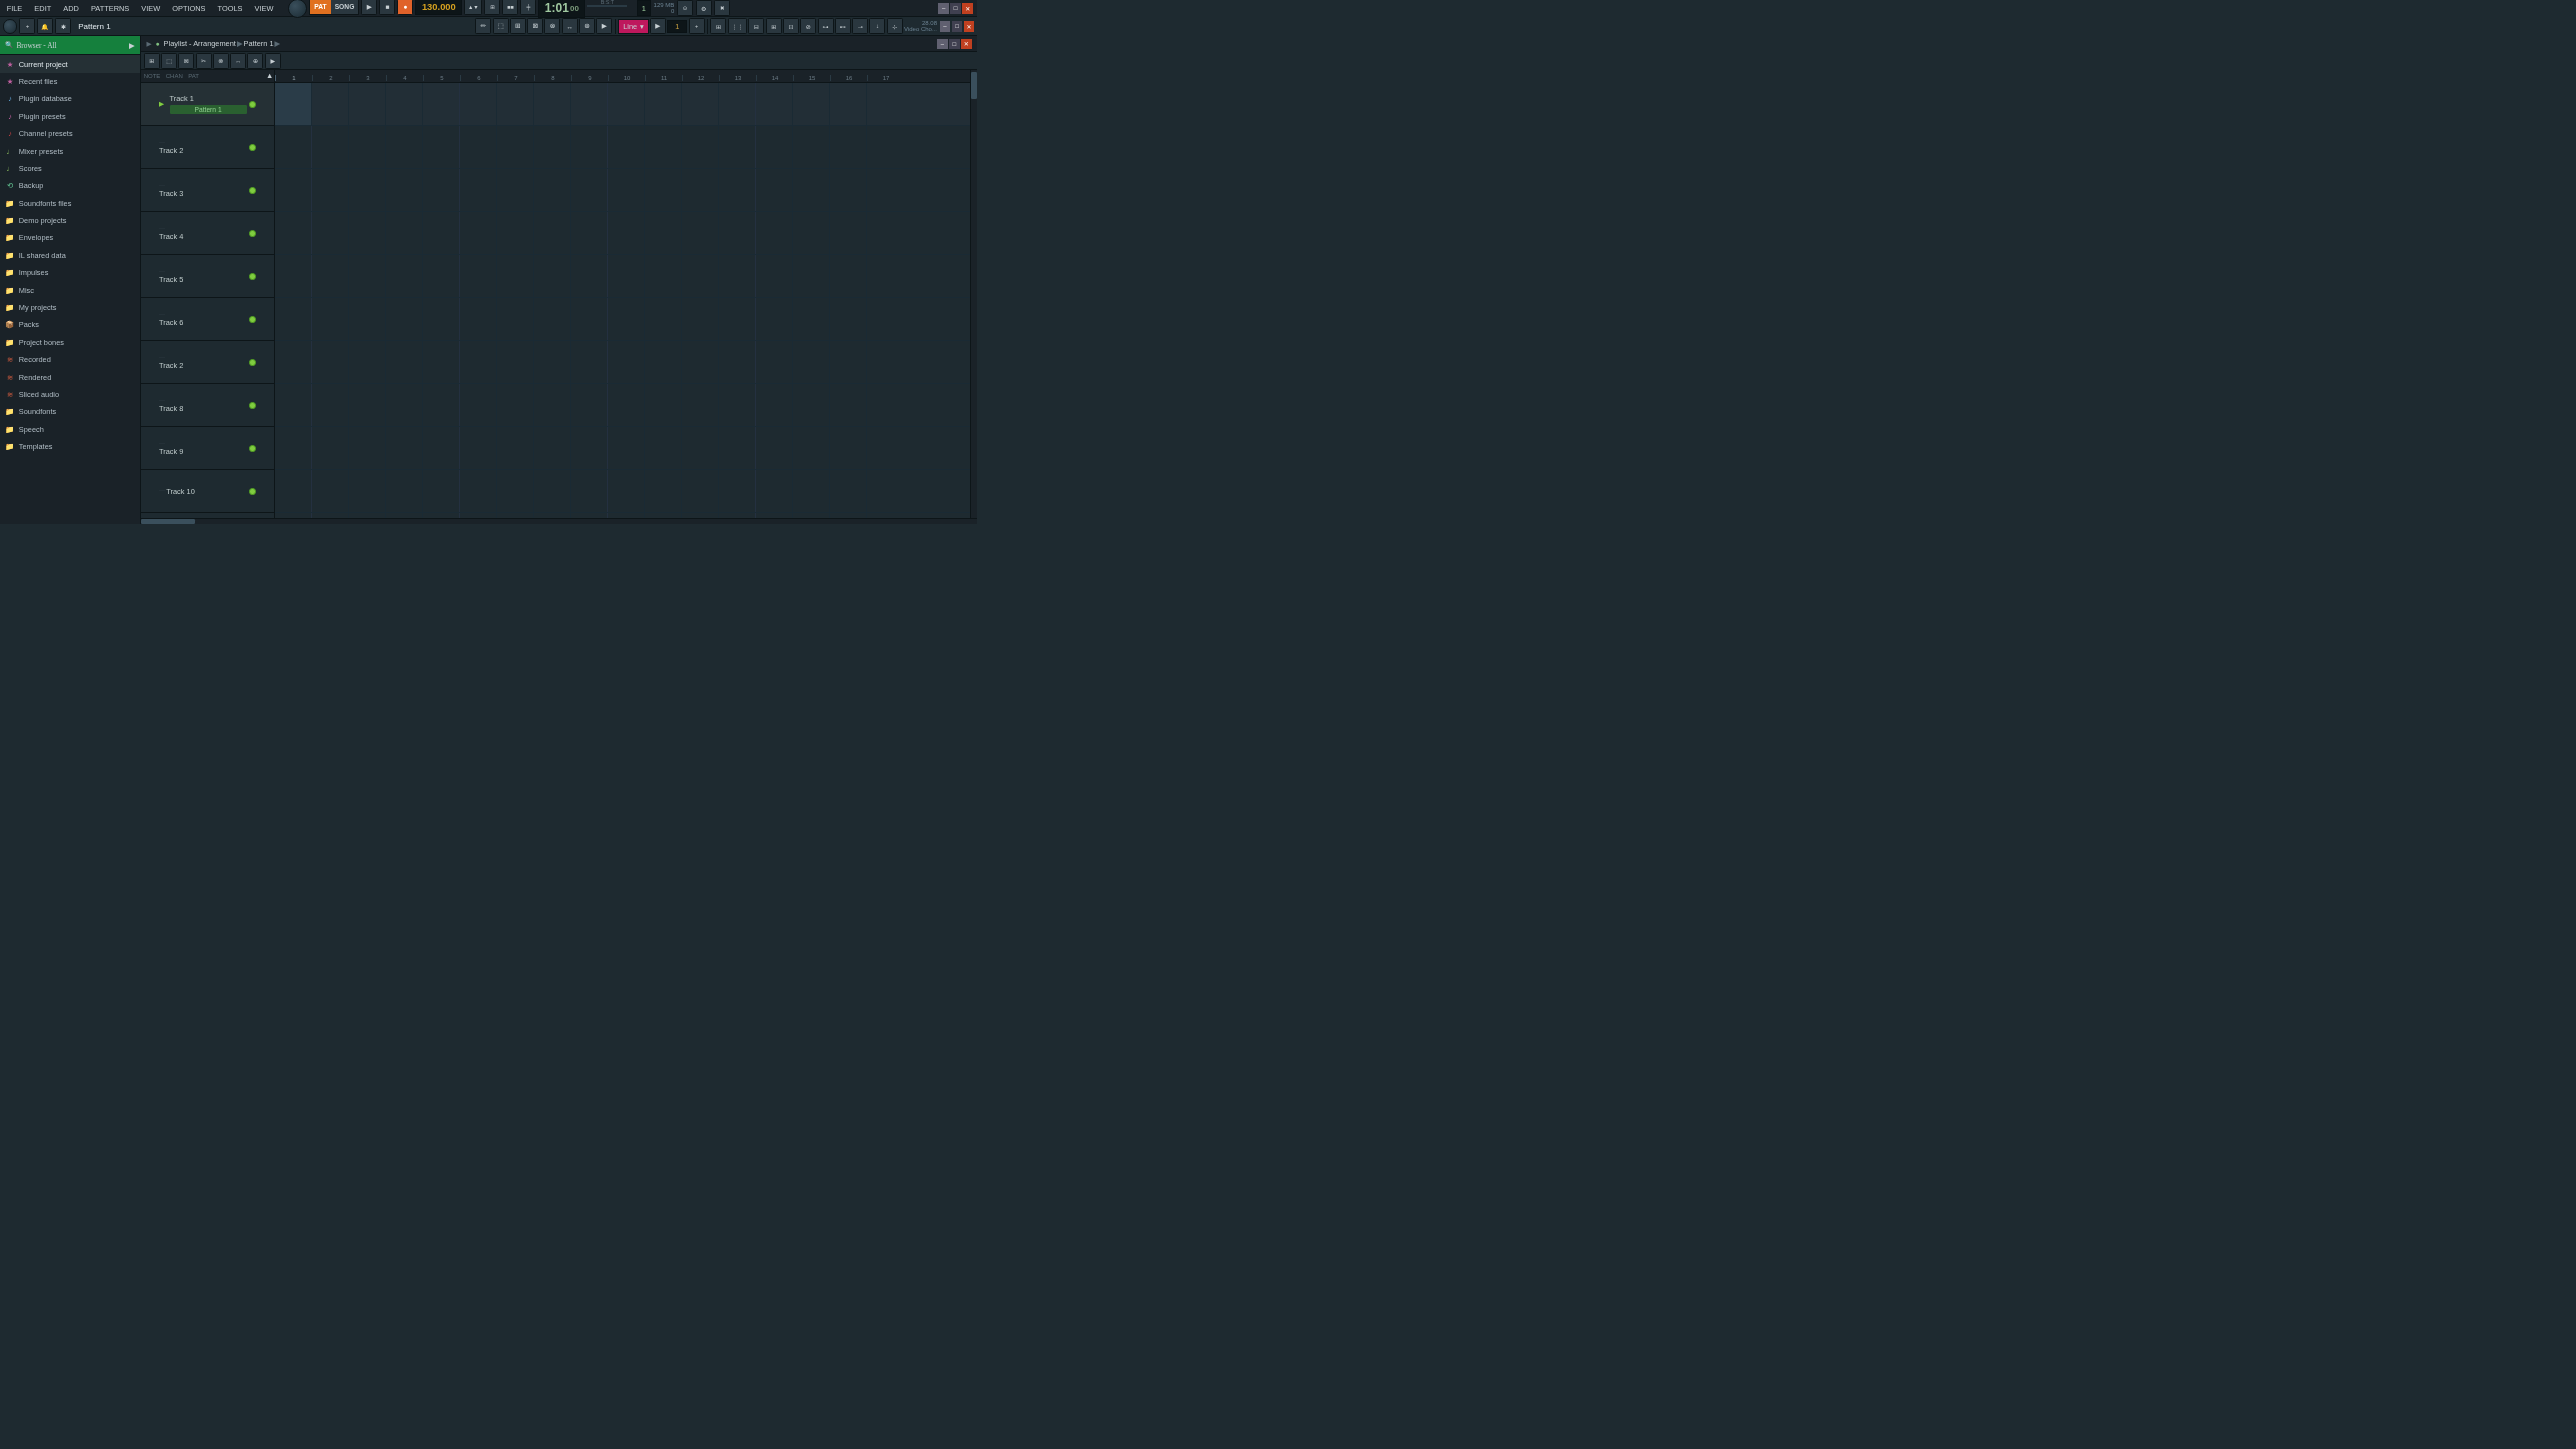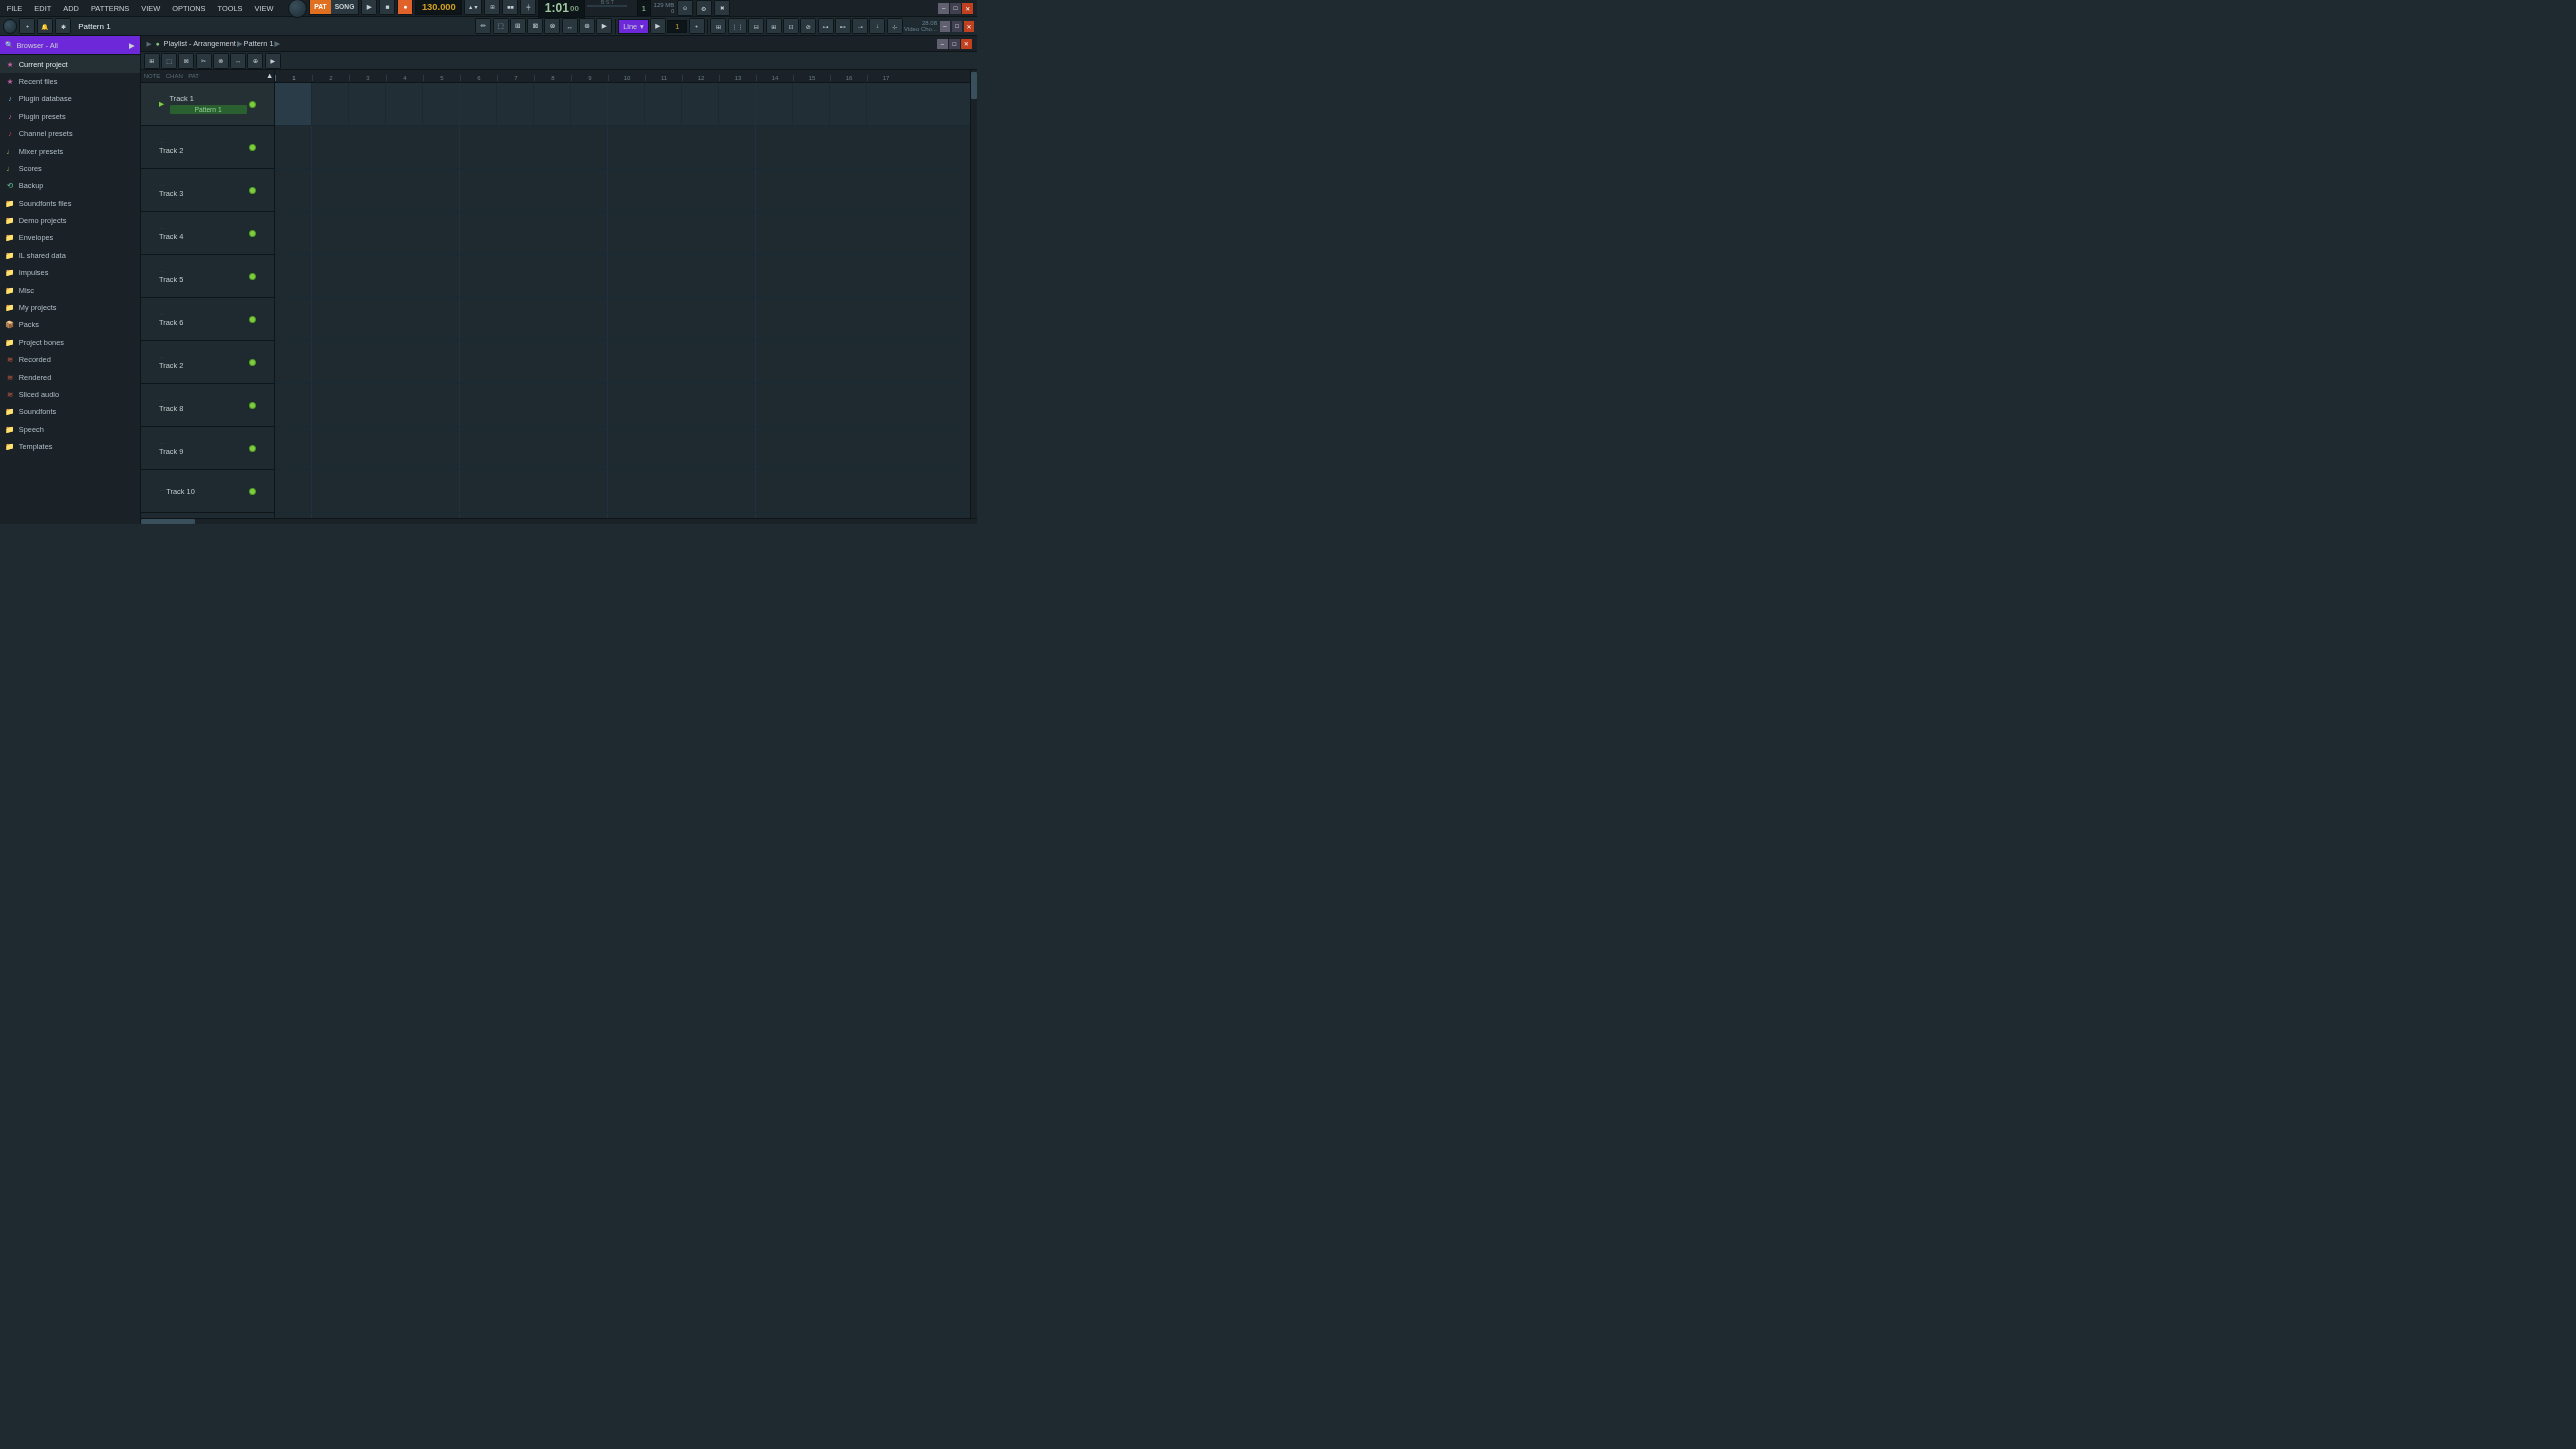--- a/index.html
+++ b/index.html
@@ -146,29 +146,30 @@
 
     
     .sidebar {
       width: 141px;
       background: #1a2228;
       border-right: 0.7px solid #0d1518;
       overflow-y: auto;
       flex-shrink: 0;
     }
     .sidebar-header {
-      background: #6d28d9;
+      background: #15803d;
       height: 19px;
       display: flex;
       align-items: center;
       padding: 0 5.4px;
       border-bottom: 0.7px solid #0d1518;
       color: #c8d0d4;
       font-size: 7.4px;
       gap: 2.7px;
+      font-family: Liberation Serif, serif;
     }
     .sidebar-item {
       height: 17.4px;
       display: flex;
       align-items: center;
       padding: 0 5.4px;
       gap: 4px;
       cursor: pointer;
       color: #b0bcc4;
       font-size: 7.4px;
@@ -315,21 +316,21 @@
     }
     .grid-cell:nth-child(4n+1) { border-right: 0.7px solid #243040; }
 
     
     ::-webkit-scrollbar { width: 5.4px; height: 5.4px; }
     ::-webkit-scrollbar-track { background: #1a2228; }
     ::-webkit-scrollbar-thumb { background: #3a4f5c; border-radius: 1.3px; }
 
     
     .line-dropdown {
-      background: #6d28d9;
+      background: #be185d;
       border: 0.7px solid #0d1518;
       color: #c8d0d4;
       font-size: 7.4px;
       padding: 0 4px;
       height: 14.8px;
       cursor: pointer;
       display: flex;
       align-items: center;
       gap: 2.7px;
     }

